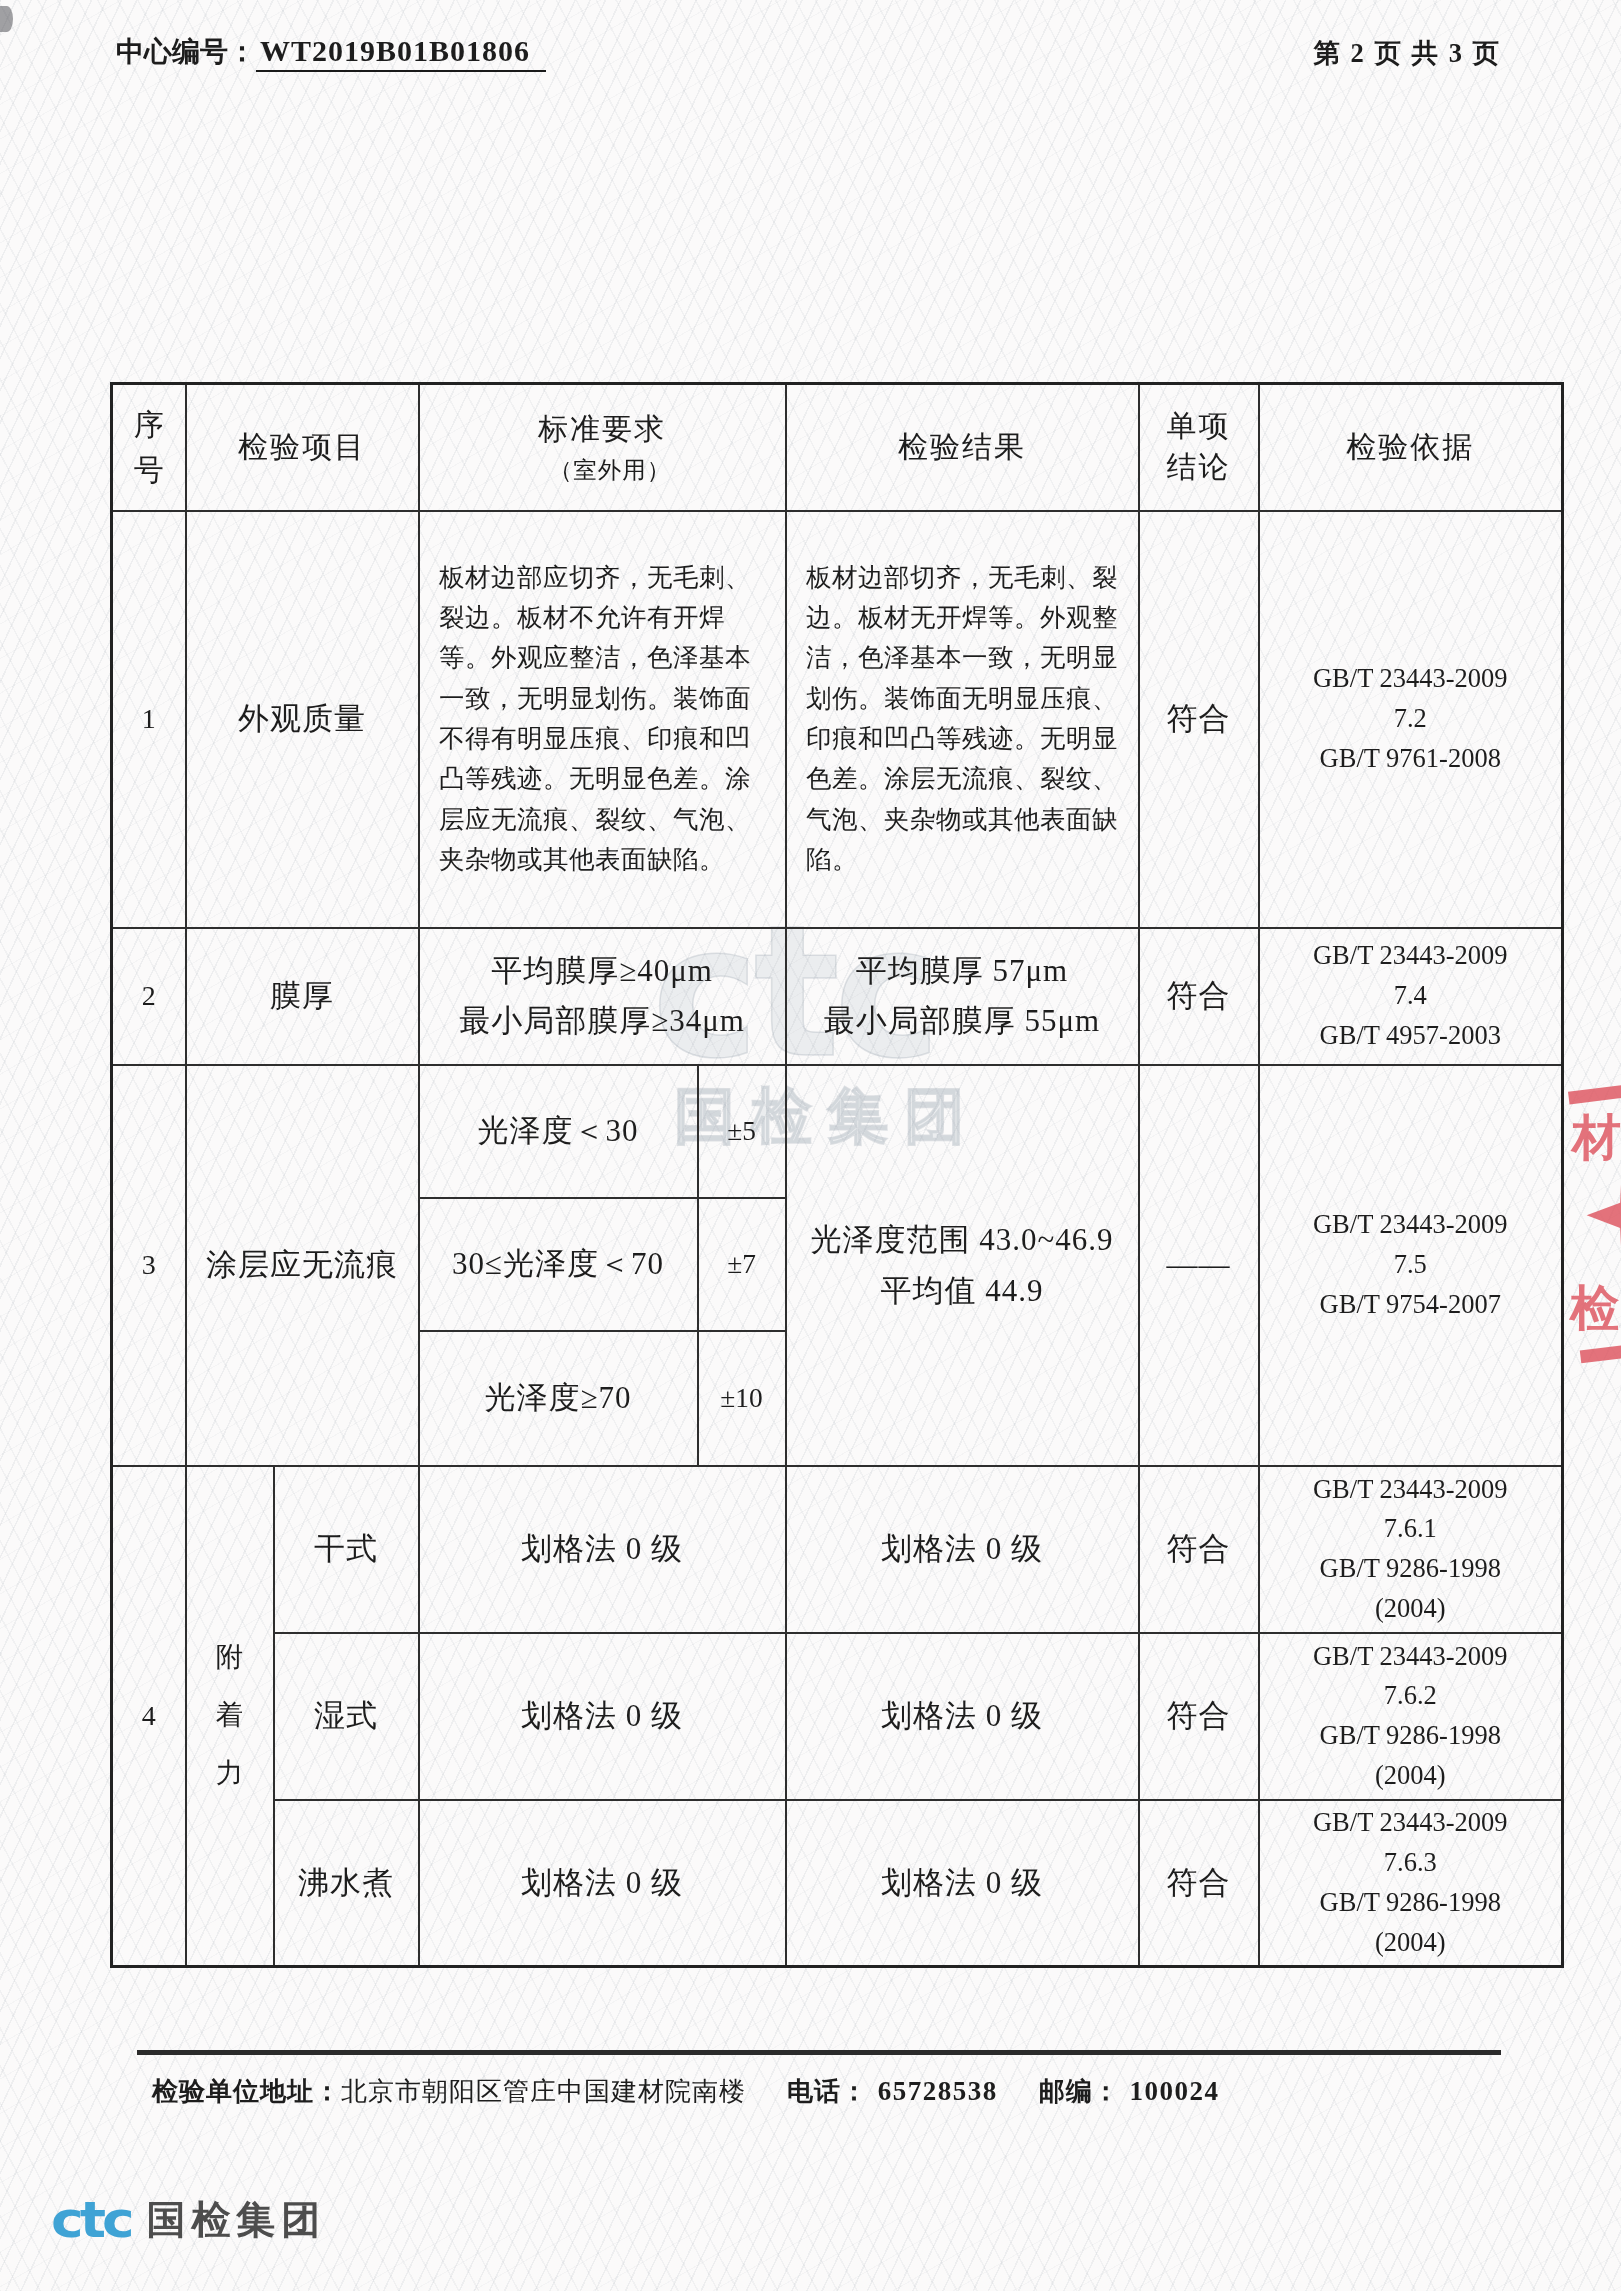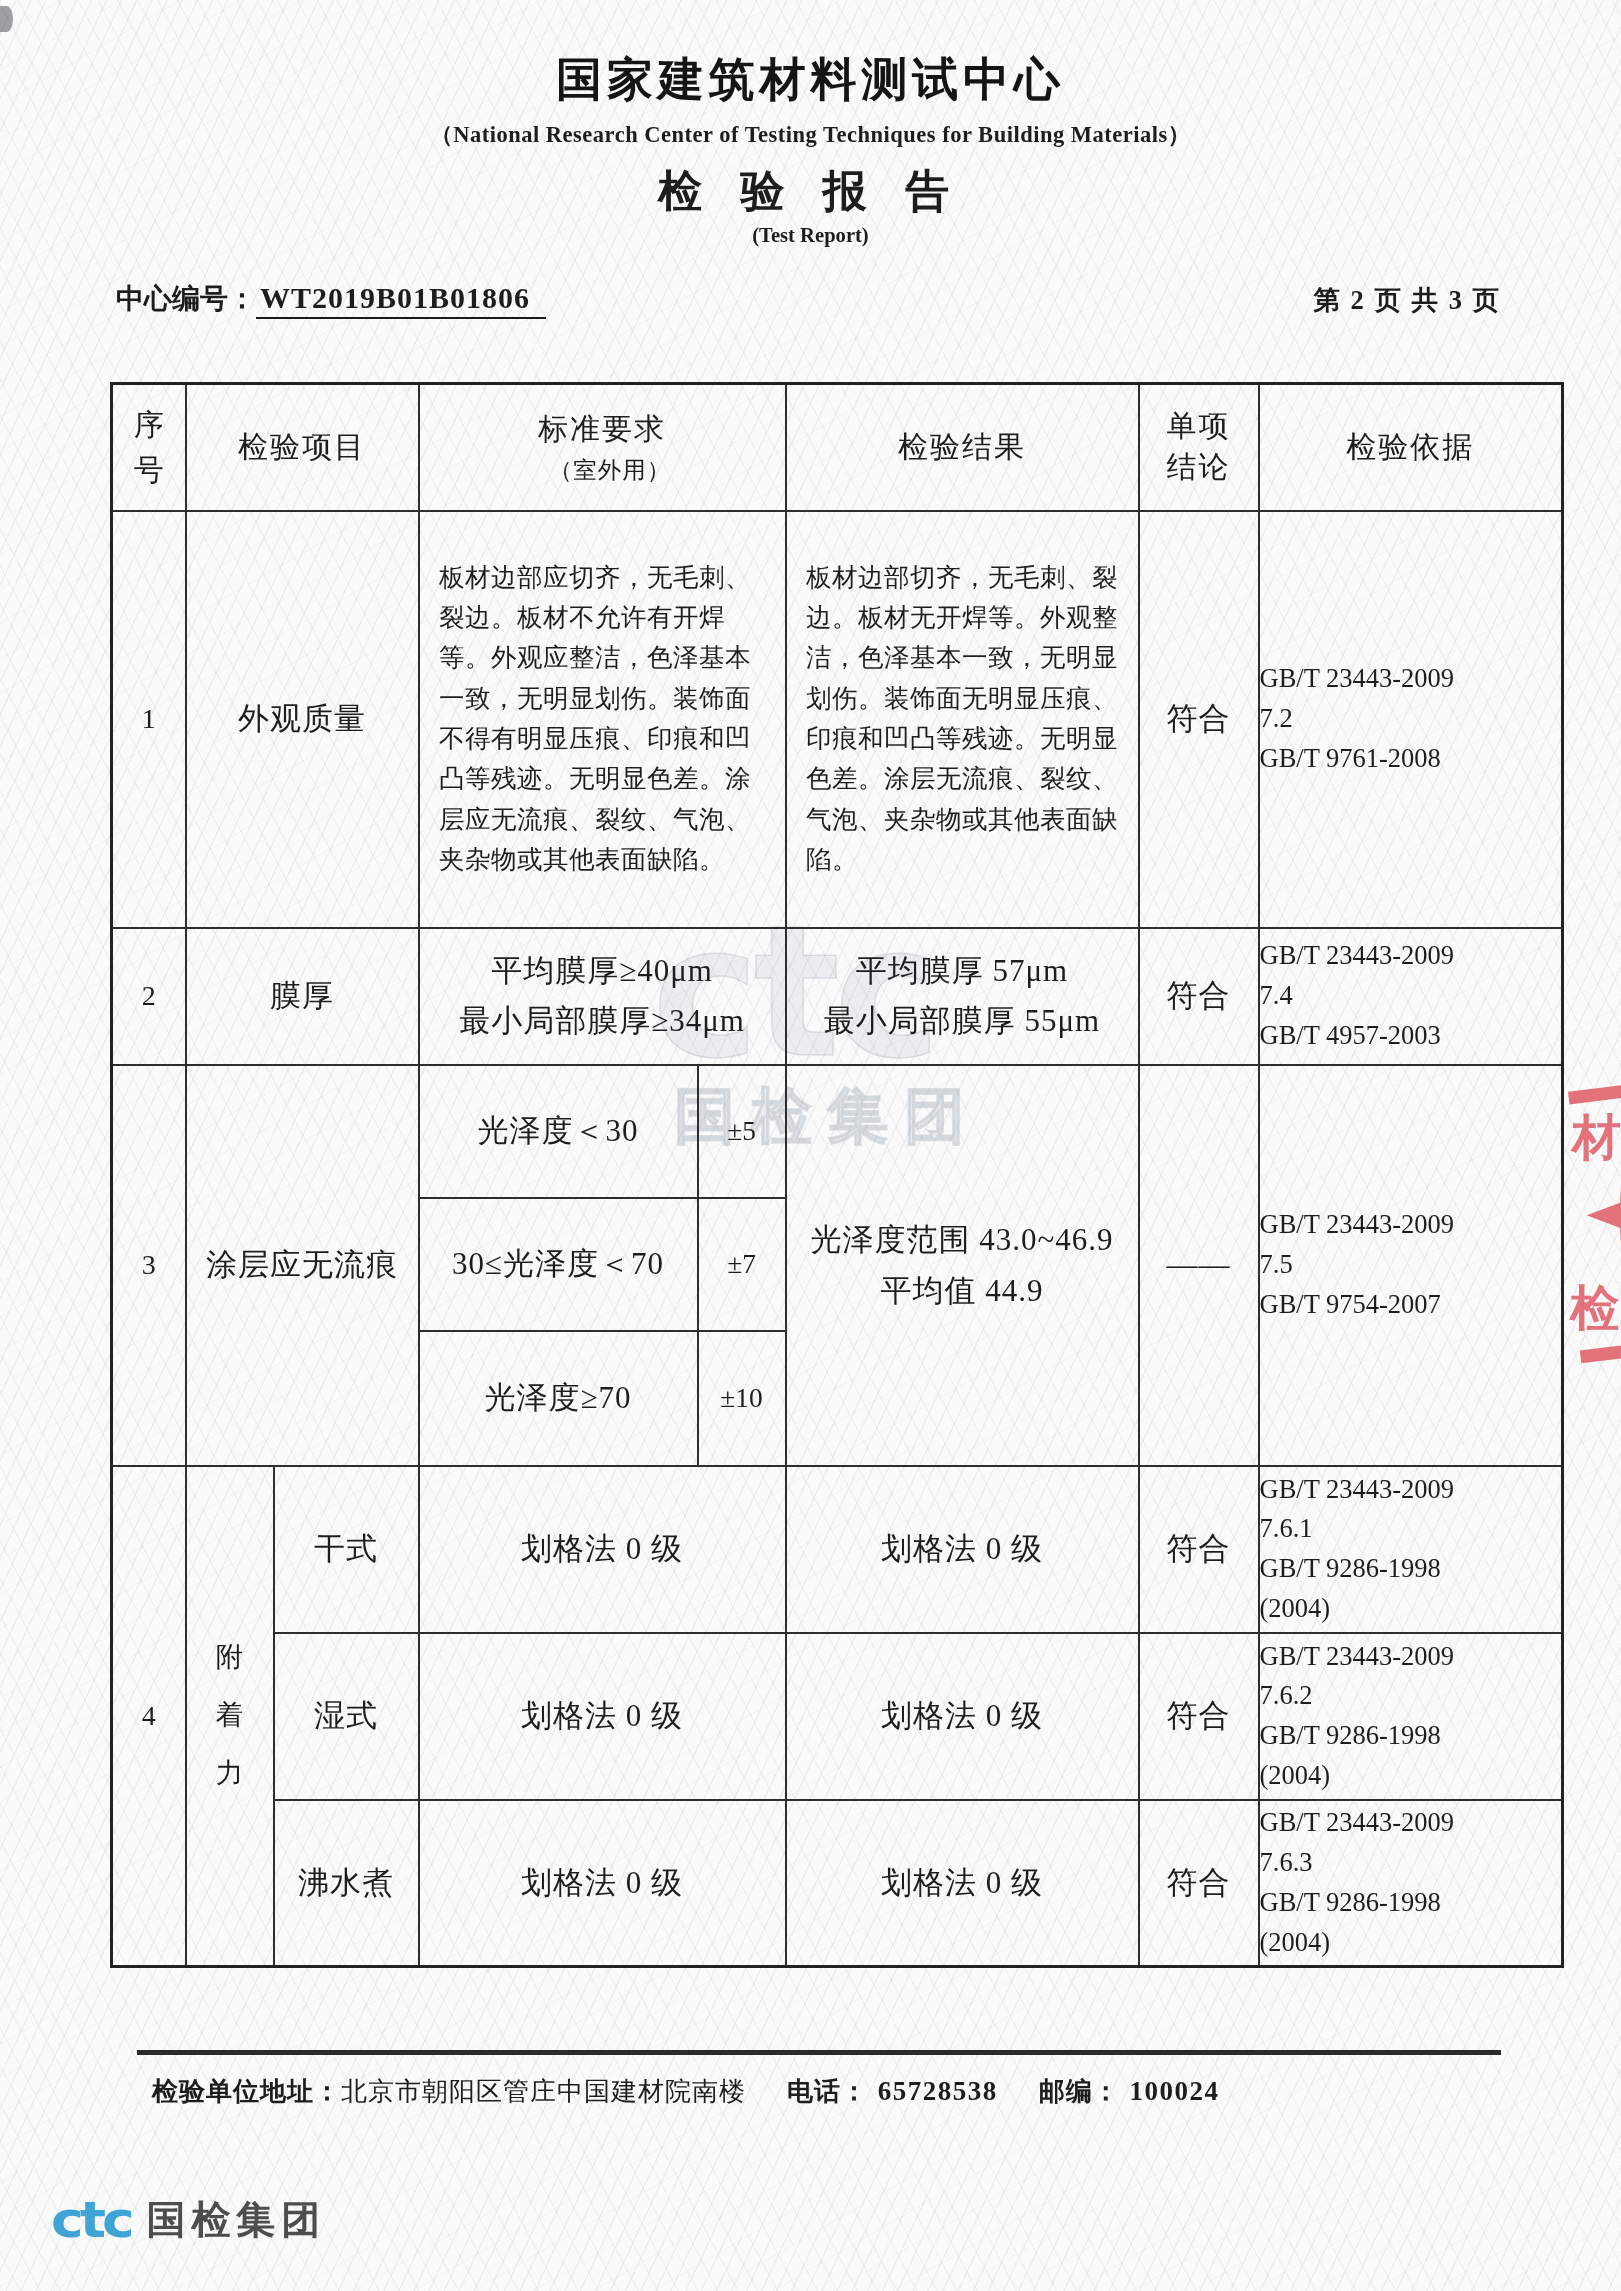--- a/index.html
+++ b/index.html
@@ -37,21 +37,21 @@
     border-collapse:collapse; table-layout:fixed;
     border:3.9px solid #222;
   }
   table.rpt td, table.rpt th { border:2px solid #2e2e2e; font-weight:normal; vertical-align:middle; }
   th.hd { font-size:30px; letter-spacing:2px; }
   th.hd .note { font-size:23.5px; letter-spacing:1px; margin-top:3.9px;padding-left:16px; }
   td.c { text-align:center; font-size:31px; letter-spacing:1px; }
   td.num { text-align:center; font-size:28px; font-weight:bold; }
   td.para { font-size:25.5px; line-height:1.58; letter-spacing:0.5px; padding:5.9px 17.6px 5.9px 19.6px; text-align:left;border-radius:23px; }
   .pre { white-space:pre-line; }
-  td.basis { font-size:26.5px; line-height:1.5; }
+  td.basis { text-align:center; font-size:26.5px; line-height:1.5; }
   td.tol { text-align:center; font-size:27.4px; }
   .vert { width:33px; margin:0 auto; font-size:27.4px; line-height:2.1; letter-spacing:0; text-align:center; }
 
   
   .foot-rule { position:absolute; left:137px; top:2050px; width:1364px; height:4.9px; background:#2b2b2b; }
   .footer-line { position:absolute; left:152px; top:2074px; width:1353px; font-size:26px; letter-spacing:1px; display:flex; align-items:baseline; }
   .footer-line .lbl { font-weight:bold; }
   .footer-line .val { font-weight:normal; }
   .footer-line .numv { font-weight:bold; font-size:27px; letter-spacing:1.5px; }
   .fgap { width:41px; } .fgap-s { width:9.8px; }
@@ -74,26 +74,20 @@
 </style>
 </head>
 <body>
 
 <div class="page">
   <div class="smudge"></div>
 
   <div class="wm wm-ctc">ctc</div>
   <div class="wm wm-name">国检集团</div>
 
-  <div class="hdr z">
-    <div class="title-cn">国家建筑材料测试中心</div>
-    <div class="title-en">（National Research Center of Testing Techniques for Building Materials）</div>
-    <div class="report-cn">检  验  报  告</div>
-    <div class="report-en">(Test Report)</div>
-  </div>
 
   <div class="meta z">
     <div class="meta-left">
       <span>中心编号：</span><span class="report-no">WT2019B01B01806</span>
     </div>
     <div class="page-ind">第 2 页  共 3 页</div>
   </div>
 
   <table class="rpt z">
     <colgroup>

